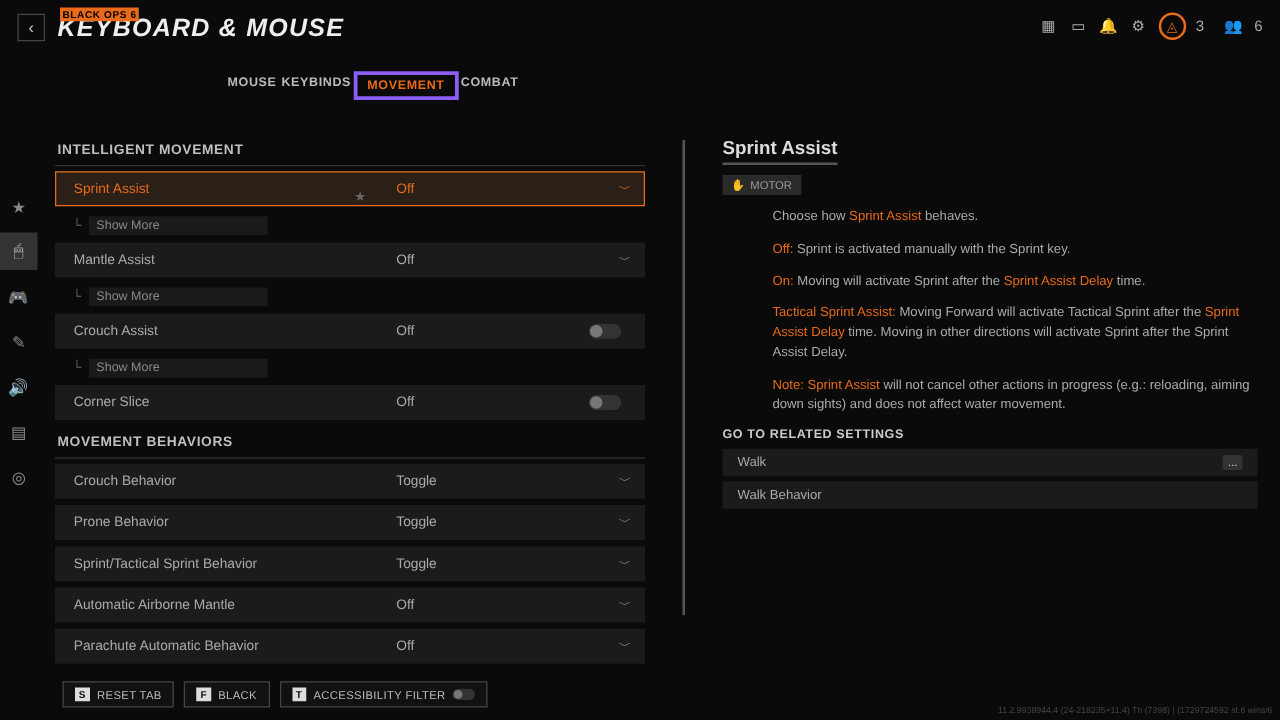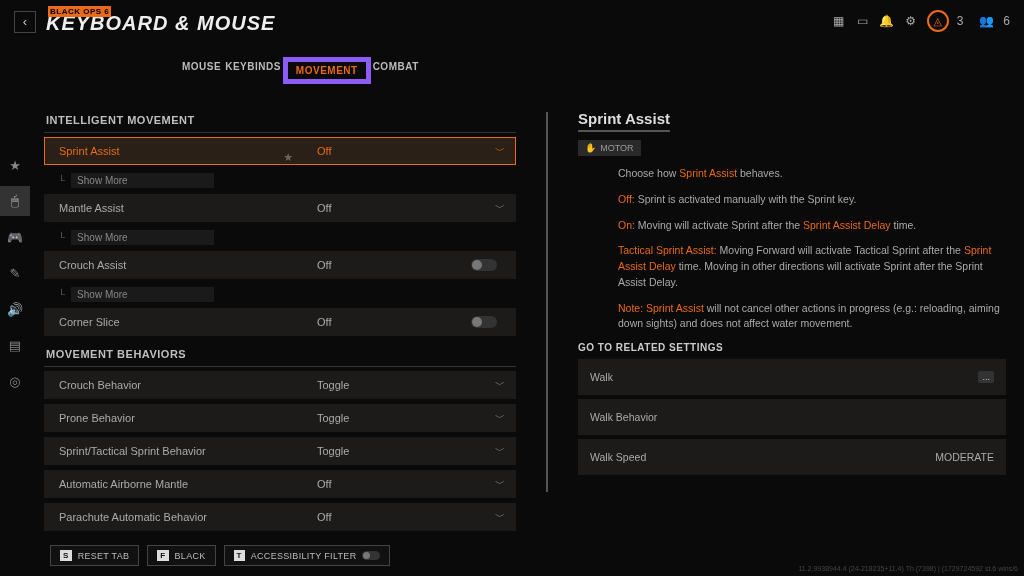--- a/index.html
+++ b/index.html
@@ -62,21 +62,21 @@
 }
 .tabs {
   display: flex;
   margin-left: 180px;
   margin-top: 18px;
   font-size: 10px;
   font-weight: bold;
   letter-spacing: 0.5px;
 }
 .tab { color: #bbb; padding: 4px 2px; }
-.tab.active { color: #e86a1a; border: 5px solid #8b5cf6; padding: 3px 8px; }
+.tab.active { color: #e86a1a; border: 3px solid #8b5cf6; padding: 3px 8px; }
 .leftnav {
   position: absolute;
   left: 0; top: 150px;
   width: 30px;
   display: flex; flex-direction: column; gap: 6px;
 }
 .leftnav .navicon {
   width: 30px; height: 30px;
   display:flex; align-items:center; justify-content:center;
   color:#888; font-size:13px;
@@ -160,21 +160,21 @@
   display:inline-flex; align-items:center; gap:4px;
   background:#2a2a2a; color:#999; font-size:9px;
   padding: 3px 7px; margin-bottom:10px;
 }
 .desc-body { font-size: 10.5px; line-height: 1.5; color:#aaa;margin-left:40px;}
 .desc-body p { margin-bottom: 10px; }
 .hl { color: #e86a1a; }
 .related-title { color:#ccc; font-size:10px; font-weight:bold; margin: 6px 0 6px 0; letter-spacing:0.5px;}
 .related-row {
   display:flex; align-items:center; justify-content:space-between;
-  background:#1c1b1a; height:36px; padding: 0 12px;
+  background:#1c1b1a; height:22px; padding: 0 12px;
   margin-bottom:4px; color:#aaa; font-size:10.5px;
 }
 .keybadge { background:#333; color:#ccc; font-size:9px; padding:1px 4px; border-radius:2px;}
 .footer {
   position:absolute;
   left: 50px; bottom: 10px;
   display:flex; gap:8px;
 }
 .fbtn {
   border:1px solid #444; background:#111;
@@ -309,24 +309,20 @@
     </div>
     <div class="related-title">GO TO RELATED SETTINGS</div>
     <div class="related-row">
       <span>Walk</span>
       <span class="keybadge">...</span>
     </div>
     <div class="related-row">
       <span>Walk Behavior</span>
       <span></span>
     </div>
-    <div class="related-row">
-      <span>Walk Speed</span>
-      <span>MODERATE</span>
-    </div>
   </div>
 </div>
 
 <div class="footer">
   <div class="fbtn">
       <span class="key">S</span>
       <span>RESET TAB</span>
     </div>
   <div class="fbtn">
       <span class="key">F</span>

